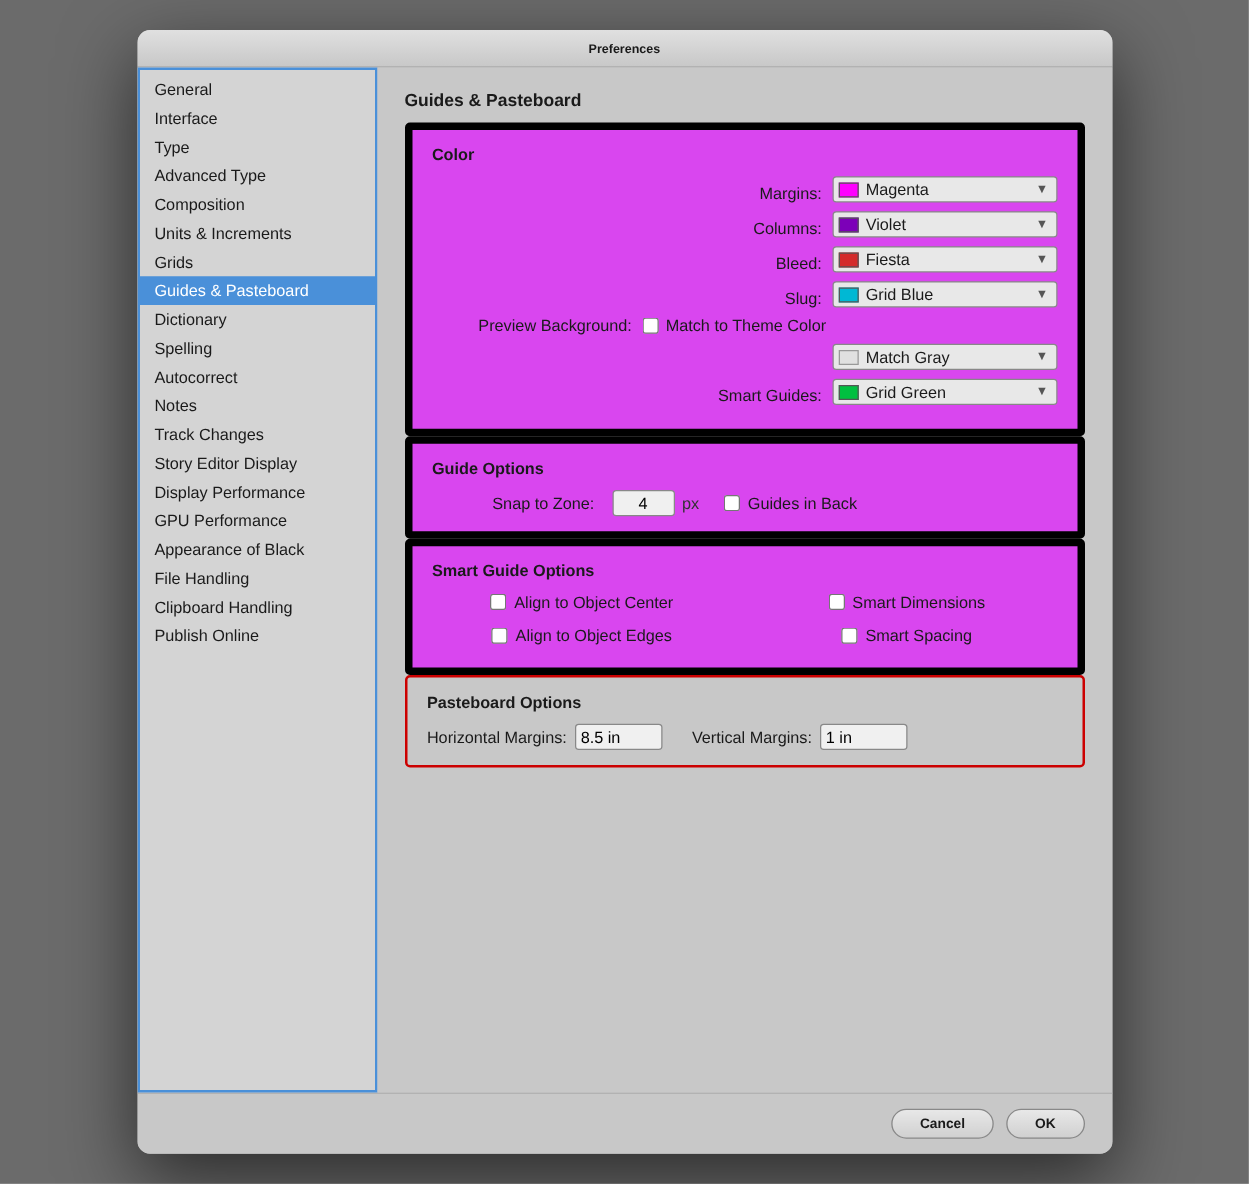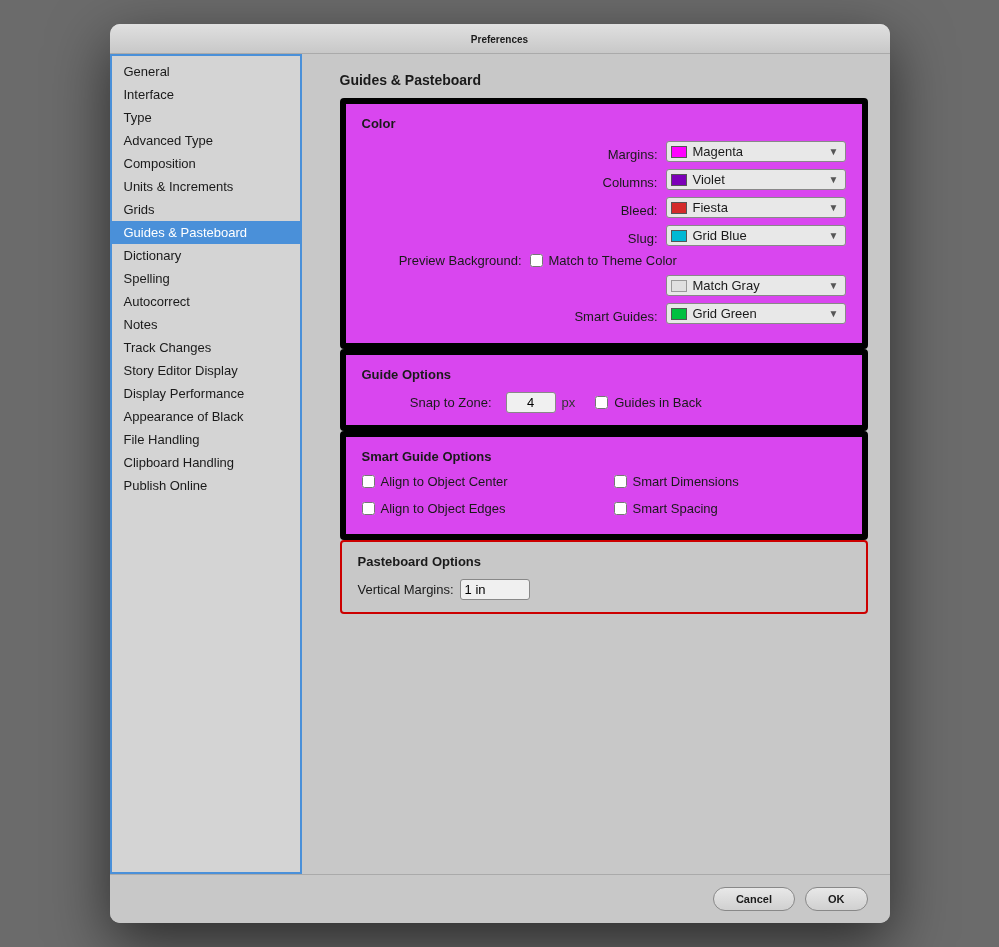--- a/index.html
+++ b/index.html
@@ -25,21 +25,20 @@
       text-align: center;
       padding: 10px 0 8px;
       font-size: 10px;
       font-weight: 600;
       color: #1a1a1a;
       border-bottom: 1px solid #aaa;
     }
     .dialog-body {
       display: flex;
       height: 820px;
-      gap: 16px;
     }
     .sidebar {
       width: 192px;
       background: #d4d4d4;
       border-right: 1px solid #aaa;
       border: 2px solid #4a90d9;
       padding: 4px 0;
       overflow-y: auto;
     }
     .sidebar-item {
@@ -115,20 +114,21 @@
     }
     .dropdown-arrow {
       font-size: 10px;
       color: #555;
       margin-left: 4px;
     }
     .checkbox-row {
       display: flex;
       align-items: center;
       margin-bottom: 6px;
+      justify-content: center;
     }
     .checkbox-row input[type="checkbox"] {
       margin-right: 6px;
       width: 13px;
       height: 13px;
     }
     .guide-options-row {
       display: flex;
       align-items: center;
       gap: 20px;
@@ -247,20 +247,21 @@
         <div class="sidebar-item">Units &amp; Increments</div>
         <div class="sidebar-item">Grids</div>
         <div class="sidebar-item active">Guides &amp; Pasteboard</div>
         <div class="sidebar-item">Dictionary</div>
         <div class="sidebar-item">Spelling</div>
         <div class="sidebar-item">Autocorrect</div>
         <div class="sidebar-item">Notes</div>
         <div class="sidebar-item">Track Changes</div>
         <div class="sidebar-item">Story Editor Display</div>
         <div class="sidebar-item">Display Performance</div>
+        <div class="sidebar-item">GPU Performance</div>
         <div class="sidebar-item">Appearance of Black</div>
         <div class="sidebar-item">File Handling</div>
         <div class="sidebar-item">Clipboard Handling</div>
         <div class="sidebar-item">Publish Online</div>
       </div>
 
     <div class="main-content">
       <div class="section-title">Guides &amp; Pasteboard</div>
 
       <div class="panel">
@@ -363,20 +364,24 @@
             <input type="checkbox" style="">
             <span>Smart Spacing</span>
           </div>
         </div>
       </div>
 
       <div class="pasteboard-panel">
         <div class="panel-title">Pasteboard Options</div>
         <div class="pasteboard-row">
           <div class="margin-group">
+            <span>Horizontal Margins:</span>
+            <input type="text" class="margin-input" value="8.5 in" style="">
+          </div>
+          <div class="margin-group">
             <span>Vertical Margins:</span>
             <input type="text" class="margin-input" value="1 in" style="">
           </div>
         </div>
       </div>
 
     </div>
   </div>
   <div class="footer">
     <button class="btn">Cancel</button>

